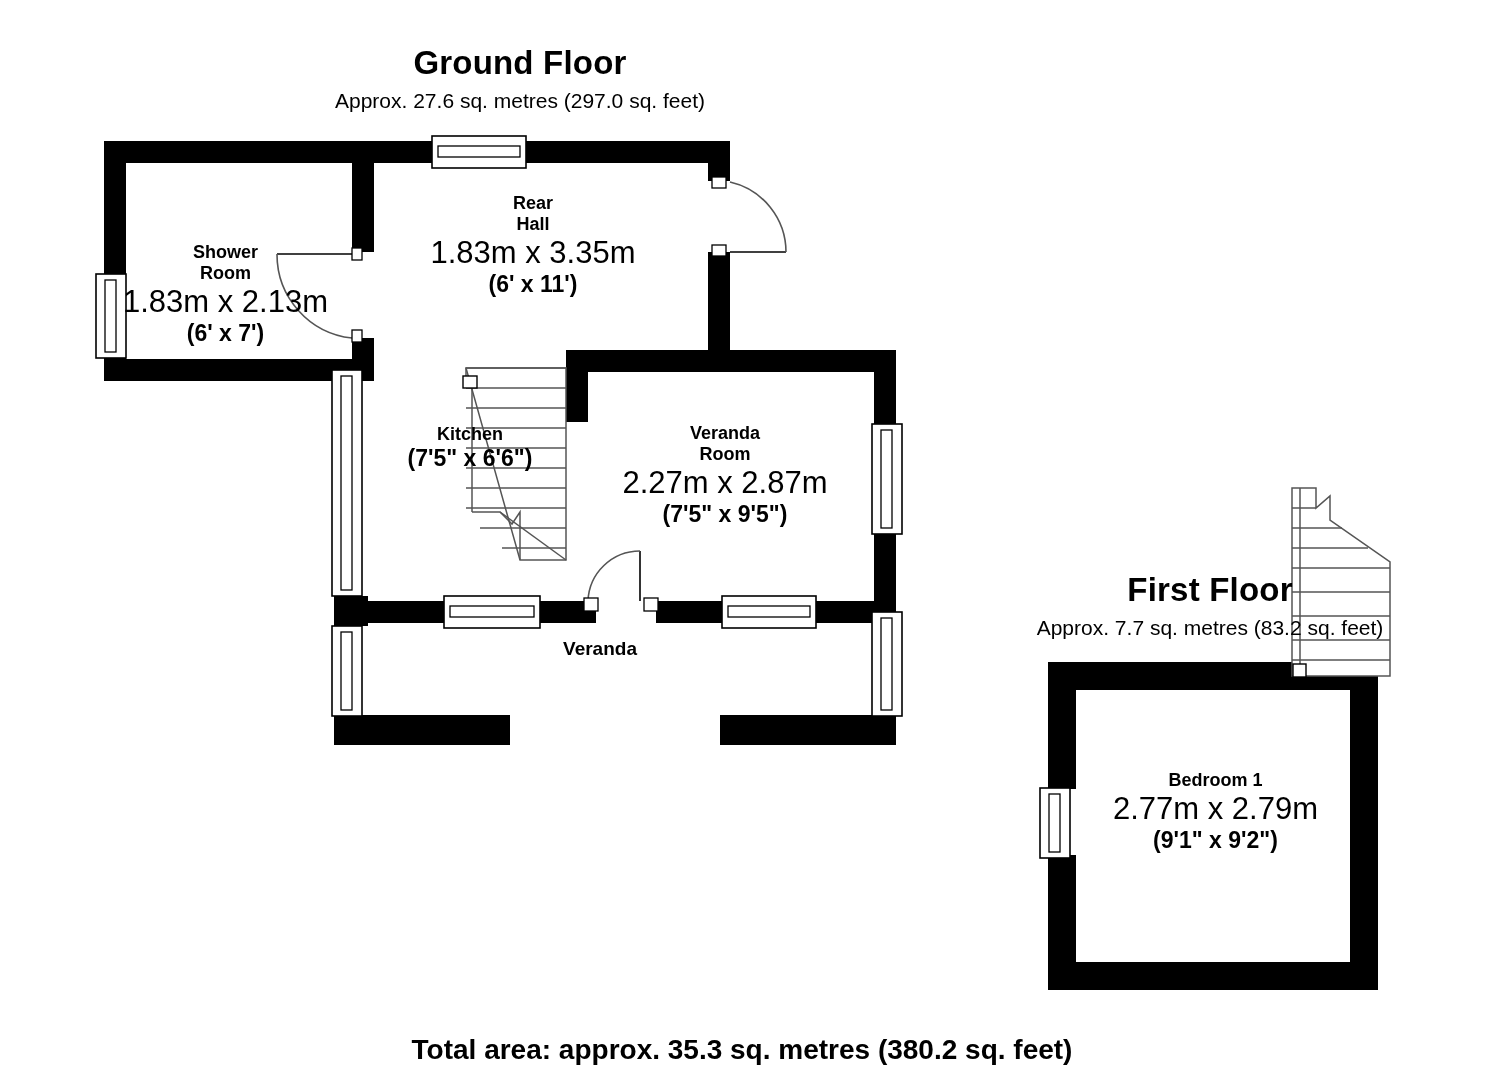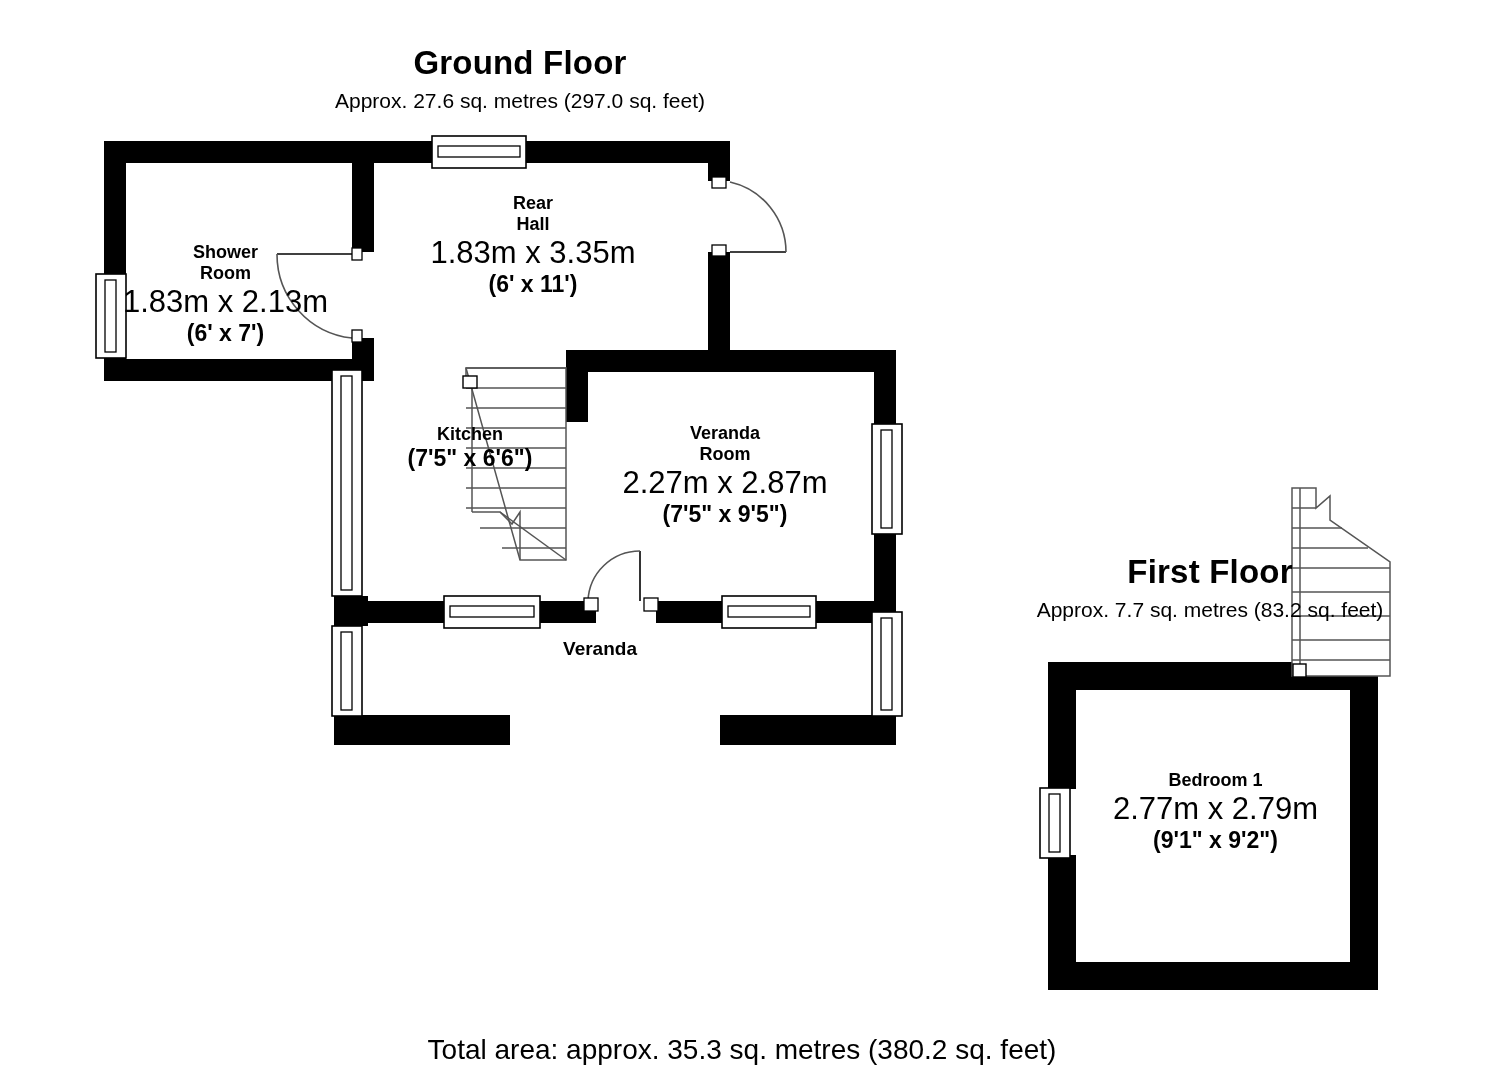--- a/index.html
+++ b/index.html
@@ -52,21 +52,21 @@
   .room-dim-ft {
     font-size: 23px;
     font-weight: bold;
   }
   .veranda-name {
     font-size: 19px;
     font-weight: bold;
   }
   .total-area {
     font-size: 28px;
-    font-weight: normal;
+    font-weight: bold;
   }
 
   .block {
     position: absolute;
     text-align: center;
   }
   .block > div { white-space: nowrap; }
 </style>
 </head>
 <body>
@@ -279,21 +279,21 @@
     <div class="room-name">Veranda</div>
     <div class="room-name">Room</div>
     <div class="room-dim">2.27m x 2.87m</div>
     <div class="room-dim-ft">(7'5" x 9'5")</div>
   </div>
 
   <div class="block" style="left:470px; top:638px; width:260px;">
     <div class="veranda-name">Veranda</div>
   </div>
 
-  <div class="block" style="left:1010px; top:553px; width:400px;">
+  <div class="block" style="left:1010px; top:571px; width:400px;">
     <div class="floor-title">First Floor</div>
     <div class="floor-sub" style="margin-top:7px;">Approx. 7.7 sq. metres (83.2 sq. feet)</div>
   </div>
 
   <div class="block" style="left:1093px; top:770px; width:245px;">
     <div class="room-name">Bedroom 1</div>
     <div class="room-dim">2.77m x 2.79m</div>
     <div class="room-dim-ft">(9'1" x 9'2")</div>
   </div>
 

